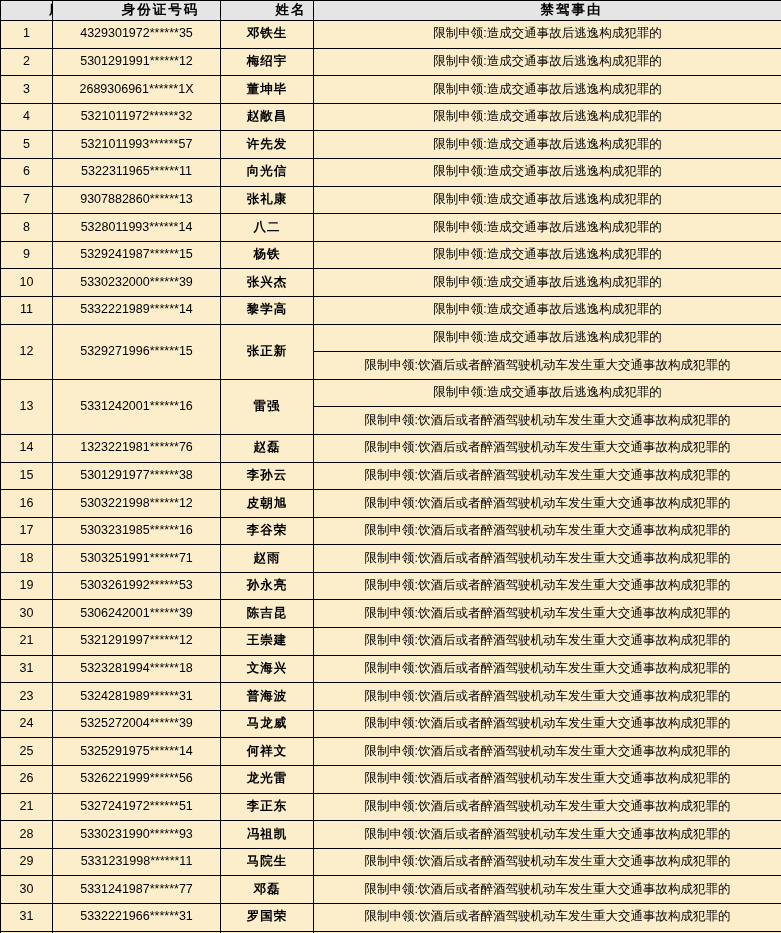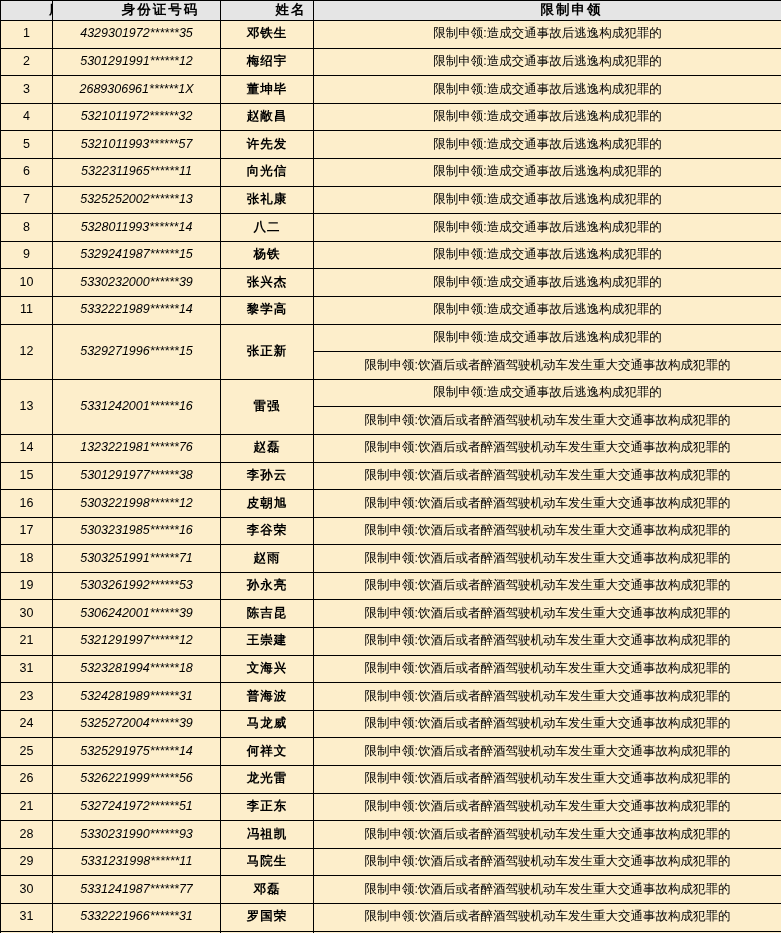--- a/index.html
+++ b/index.html
@@ -43,40 +43,40 @@
     font-weight: bold;
     font-size: 13.5px;
     height: 19px;
     letter-spacing: 2px;
     padding-left: 48px;
   }
   #ban-table tbody td {
     height: 26.6px;
   }
   .cell-index  { font-size: 12.5px; }
-  .cell-id     { font-size: 12.5px; letter-spacing: 0px; font-style: italic; }
+  .cell-id     { font-size: 12.5px; letter-spacing: 0px; }
   .cell-name   { font-size: 12.5px; letter-spacing: 1px; font-weight: bold; }
   .cell-reason { font-size: 12.5px; }
 </style>
 </head>
 <body>
 
 <table id="ban-table">
   <colgroup>
     <col class="col-index">
     <col class="col-id">
     <col class="col-name">
     <col class="col-reason">
   </colgroup>
   <thead>
     <tr>
       <th>序号</th>
       <th>身份证号码</th>
       <th>姓名</th>
-      <th>限制申领</th>
+      <th>禁驾事由</th>
     </tr>
   </thead>
   <tbody id="table-body">
       <tr>
         <td class="cell-index">1</td>
         <td class="cell-id">4329301972******35</td>
         <td class="cell-name">邓铁生</td>
         <td class="cell-reason">限制申领:造成交通事故后逃逸构成犯罪的</td>
       </tr>
       <tr>
@@ -104,21 +104,21 @@
         <td class="cell-reason">限制申领:造成交通事故后逃逸构成犯罪的</td>
       </tr>
       <tr>
         <td class="cell-index">6</td>
         <td class="cell-id">5322311965******11</td>
         <td class="cell-name">向光信</td>
         <td class="cell-reason">限制申领:造成交通事故后逃逸构成犯罪的</td>
       </tr>
       <tr>
         <td class="cell-index">7</td>
-        <td class="cell-id">5325252002******13</td>
+        <td class="cell-id">9307882860******13</td>
         <td class="cell-name">张礼康</td>
         <td class="cell-reason">限制申领:造成交通事故后逃逸构成犯罪的</td>
       </tr>
       <tr>
         <td class="cell-index">8</td>
         <td class="cell-id">5328011993******14</td>
         <td class="cell-name">八二</td>
         <td class="cell-reason">限制申领:造成交通事故后逃逸构成犯罪的</td>
       </tr>
       <tr>

